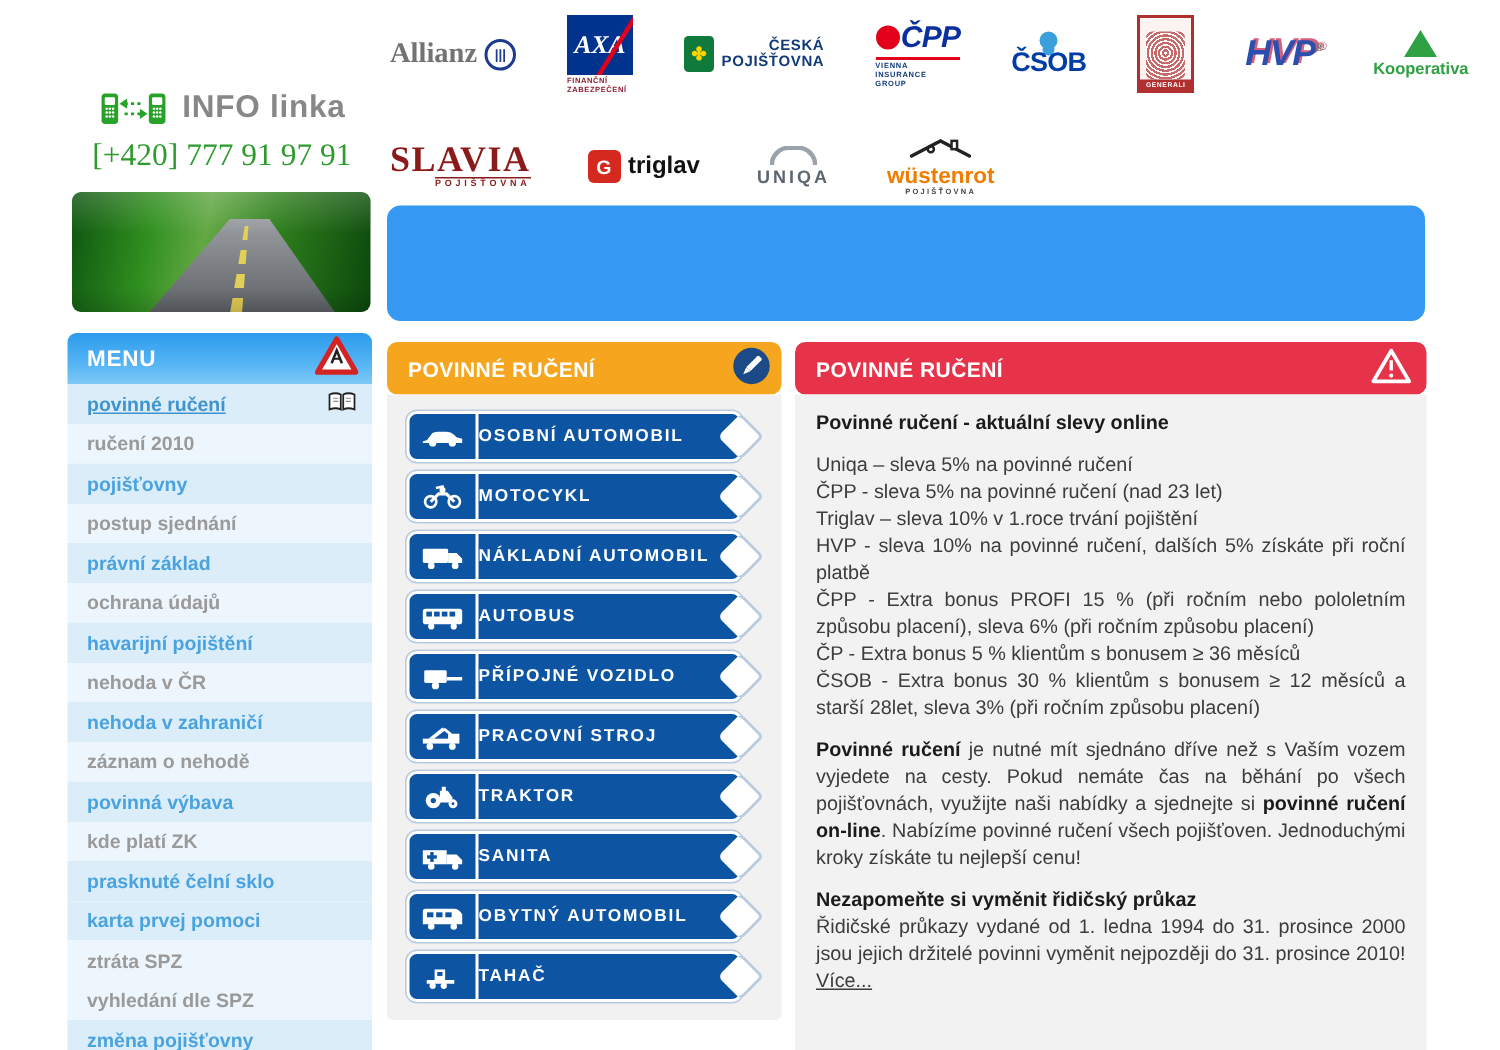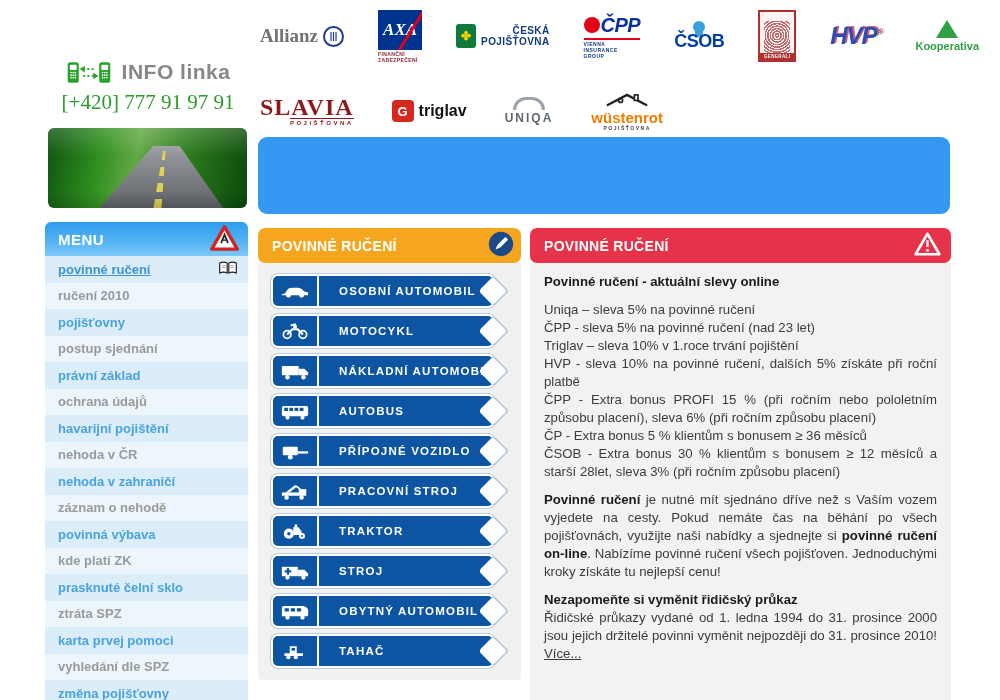--- a/index.html
+++ b/index.html
@@ -80,21 +80,21 @@
   .mid-header{height:35px;background:#f6a51e;border-radius:7px;display:flex;align-items:center;justify-content:space-between;
               padding:0 7px 0 14px;color:#fff;font-weight:bold;font-size:14px;letter-spacing:.3px;box-sizing:border-box;}
   .mid-panel{background:#f1f1f1;margin-top:0;padding:11px 0 12px 13px;border-radius:0 0 4px 4px;}
   .vbtn{position:relative;width:224px;height:34px;background:#0d55a2;border:2px solid #fff;outline:1px solid #b9cbdc;
         border-radius:7px;display:flex;align-items:center;margin-bottom:6px;box-sizing:border-box;cursor:pointer;}
   .vbtn:last-child{margin-bottom:0;}
   .vbtn::after{content:"";position:absolute;right:-12px;top:50%;width:20px;height:20px;
         transform:translateY(-50%) rotate(45deg);background:#fff;border-top:2px solid #b9cbdc;border-right:2px solid #b9cbdc;
         border-radius:4px;}
   .vbtn-icon{flex:0 0 44px;height:100%;display:flex;align-items:center;justify-content:center;border-right:2px solid #fff;}
-  .vbtn-label{flex:1;color:#fff;font-size:11.5px;font-weight:bold;letter-spacing:1.2px;padding-left:20px;white-space:nowrap;}
+  .vbtn-label{flex:1;color:#fff;font-size:11.5px;font-weight:bold;letter-spacing:1.2px;padding-left:0;white-space:nowrap;}
 
   
   .rightcol{position:absolute;left:530px;top:228px;width:421px;}
   .right-header{height:35px;background:#e63349;border-radius:7px;display:flex;align-items:center;justify-content:space-between;
                 padding:0 9px 0 14px;color:#fff;font-weight:bold;font-size:14px;letter-spacing:.3px;box-sizing:border-box;}
   .right-panel{background:#f2f2f2;padding:10px 14px 20px;min-height:450px;border-radius:0 0 4px 4px;
                font-size:13.2px;line-height:18px;color:#3c3c3c;}
   .right-panel p{margin:0;text-align:justify;}
   .tp-head{font-weight:bold;color:#1b1b1b;}
   .sp{height:10px;}
@@ -282,25 +282,25 @@
       </div>
     <div class="menu-item mi-blue">
         <span class="mi-label">povinná výbava</span>
       </div>
     <div class="menu-item mi-gray">
         <span class="mi-label">kde platí ZK</span>
       </div>
     <div class="menu-item mi-blue">
         <span class="mi-label">prasknuté čelní sklo</span>
       </div>
+    <div class="menu-item mi-blue">
+        <span class="mi-label">karta prvej pomoci</span>
+      </div>
     <div class="menu-item mi-gray">
         <span class="mi-label">ztráta SPZ</span>
-      </div>
-    <div class="menu-item mi-blue">
-        <span class="mi-label">karta prvej pomoci</span>
       </div>
     <div class="menu-item mi-gray">
         <span class="mi-label">vyhledání dle SPZ</span>
       </div>
     <div class="menu-item mi-blue">
         <span class="mi-label">změna pojišťovny</span>
       </div>
   </div>
 
   <div class="middle">
@@ -412,21 +412,21 @@
         <span class="vbtn-icon">
           <svg viewBox="0 0 32 20" width="30" height="19">
               <rect x="2" y="5" width="17" height="10" fill="#fff"></rect>
               <path d="M19 8 h7 l4 4 v3 h-11 Z" fill="#fff"></path>
               <rect x="7.3" y="6.3" width="2.4" height="7" fill="#0d55a2"></rect>
               <rect x="5" y="8.6" width="7" height="2.4" fill="#0d55a2"></rect>
               <circle cx="8" cy="16.5" r="2.3" fill="#fff"></circle>
               <circle cx="25" cy="16.5" r="2.3" fill="#fff"></circle>
             </svg>
         </span>
-          <span class="vbtn-label">STROJ</span>
+          <span class="vbtn-label">SANITA</span>
       </div>
 
       <div class="vbtn">
         <span class="vbtn-icon">
           <svg viewBox="0 0 32 20" width="30" height="19">
               <path d="M2 6 Q2 4 4 4 H24 q4 0 6 4 v7 H2 Z" fill="#fff"></path>
               <rect x="5" y="6.5" width="4.5" height="3.5" fill="#0d55a2"></rect>
               <rect x="11.5" y="6.5" width="4.5" height="3.5" fill="#0d55a2"></rect>
               <rect x="18" y="6.5" width="4.5" height="3.5" fill="#0d55a2"></rect>
               <circle cx="8" cy="16.5" r="2.3" fill="#fff"></circle>

